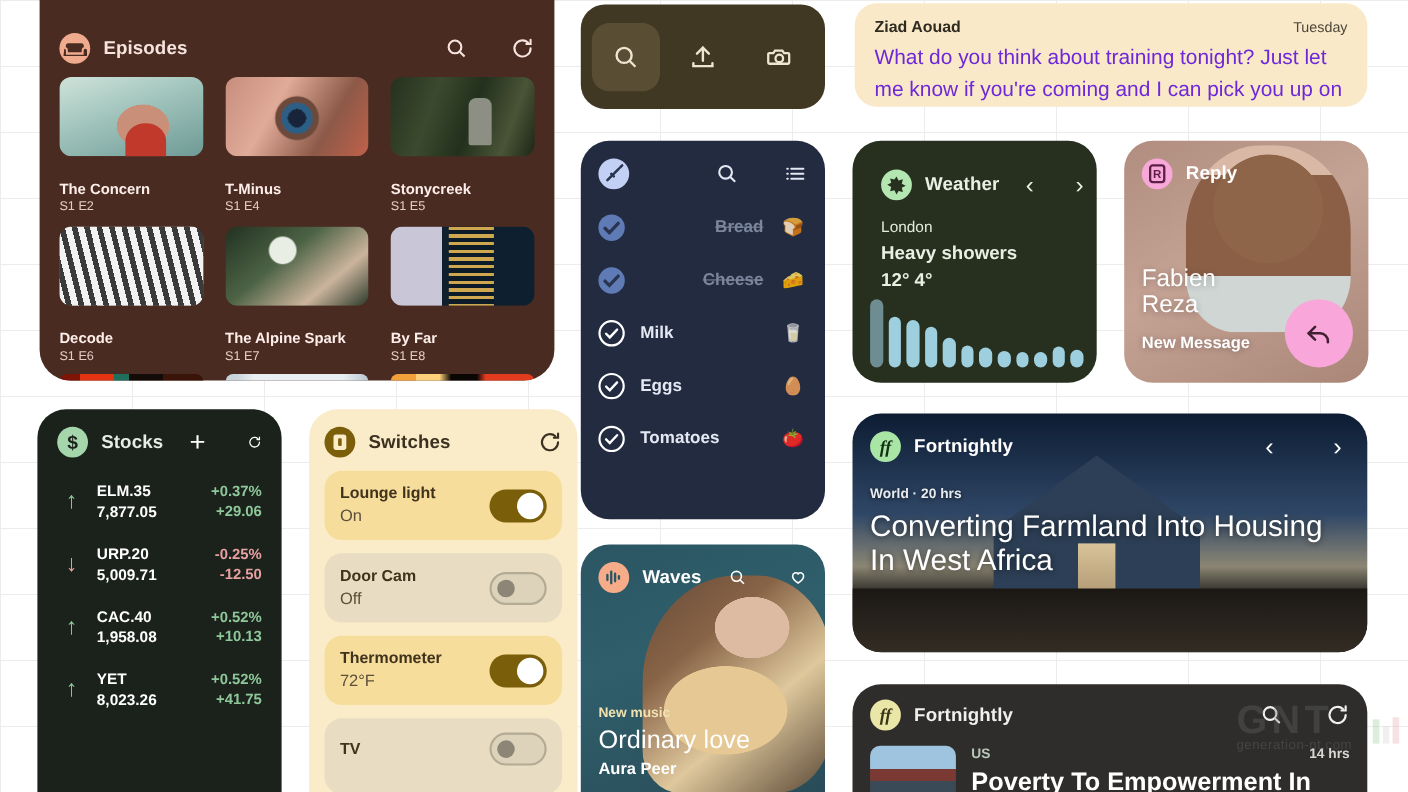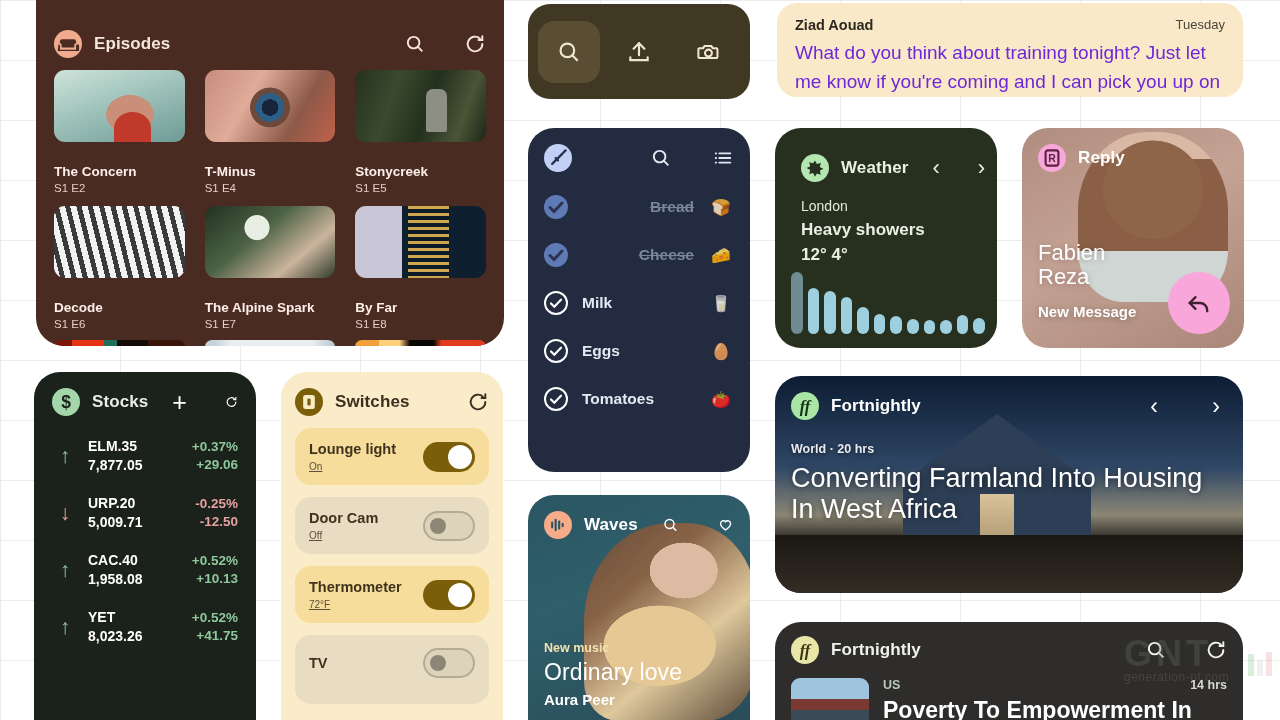--- a/index.html
+++ b/index.html
@@ -70,29 +70,29 @@
             column-gap:10px; margin-top:22px; }
   .arrow{ font-size:21px; line-height:1; text-align:center; }
   .up{ color:#8ec89a; } .down{ color:#e8a0a0; }
   .stk-sym{ font-size:14px; font-weight:700; color:#ffffff; }
   .stk-price{ font-size:14px; font-weight:700; color:#ffffff; margin-top:3px; }
   .stk-pct{ font-size:13.5px; font-weight:700; text-align:right; }
   .stk-chg{ font-size:13.5px; font-weight:700; text-align:right; margin-top:3px; }
   .pos{ color:#8ec89a; } .neg{ color:#e6a1a1; }
 
   
-  #switches { left:281px; top:372px; width:222px; height:348px; background:#faecc9;
+  #switches { left:281px; top:372px; width:244px; height:348px; background:#faecc9;
               border-radius:26px 26px 0 0; color:#3d3324; }
   #switches .inner{ padding:16px 14px; }
   .sw-item{ border-radius:16px; padding:13px 14px; margin-top:12px;
             display:flex; align-items:center; }
   .sw-on{ background:#f6dd9b; } .sw-off{ background:#e8ddc2; }
   .sw-txt{ flex:1 1 auto; }
   .sw-name{ font-size:14.5px; font-weight:600; color:#40331d; }
-  .sw-state{ font-size:10px; color:#5c503c; margin-top:4px;text-decoration:underline; }
+  .sw-state{ font-size:15px; color:#5c503c; margin-top:4px; }
   .toggle{ width:52px; height:30px; border-radius:16px; position:relative; flex:0 0 auto; }
   .toggle.on{ background:#7a5e09; }
   .toggle.off{ background:#ddd3bb; border:2px solid #b4ab95; }
   .knob{ position:absolute; top:50%; transform:translateY(-50%); border-radius:50%; }
   .toggle.on .knob{ right:3px; width:24px; height:24px; background:#fff; }
   .toggle.off .knob{ left:5px; width:16px; height:16px; background:#8d8576; }
 
   
   #toolbar{ left:528px; top:4px; width:222px; height:95px; background:#413823;
             border-radius:22px; display:flex; align-items:center;

